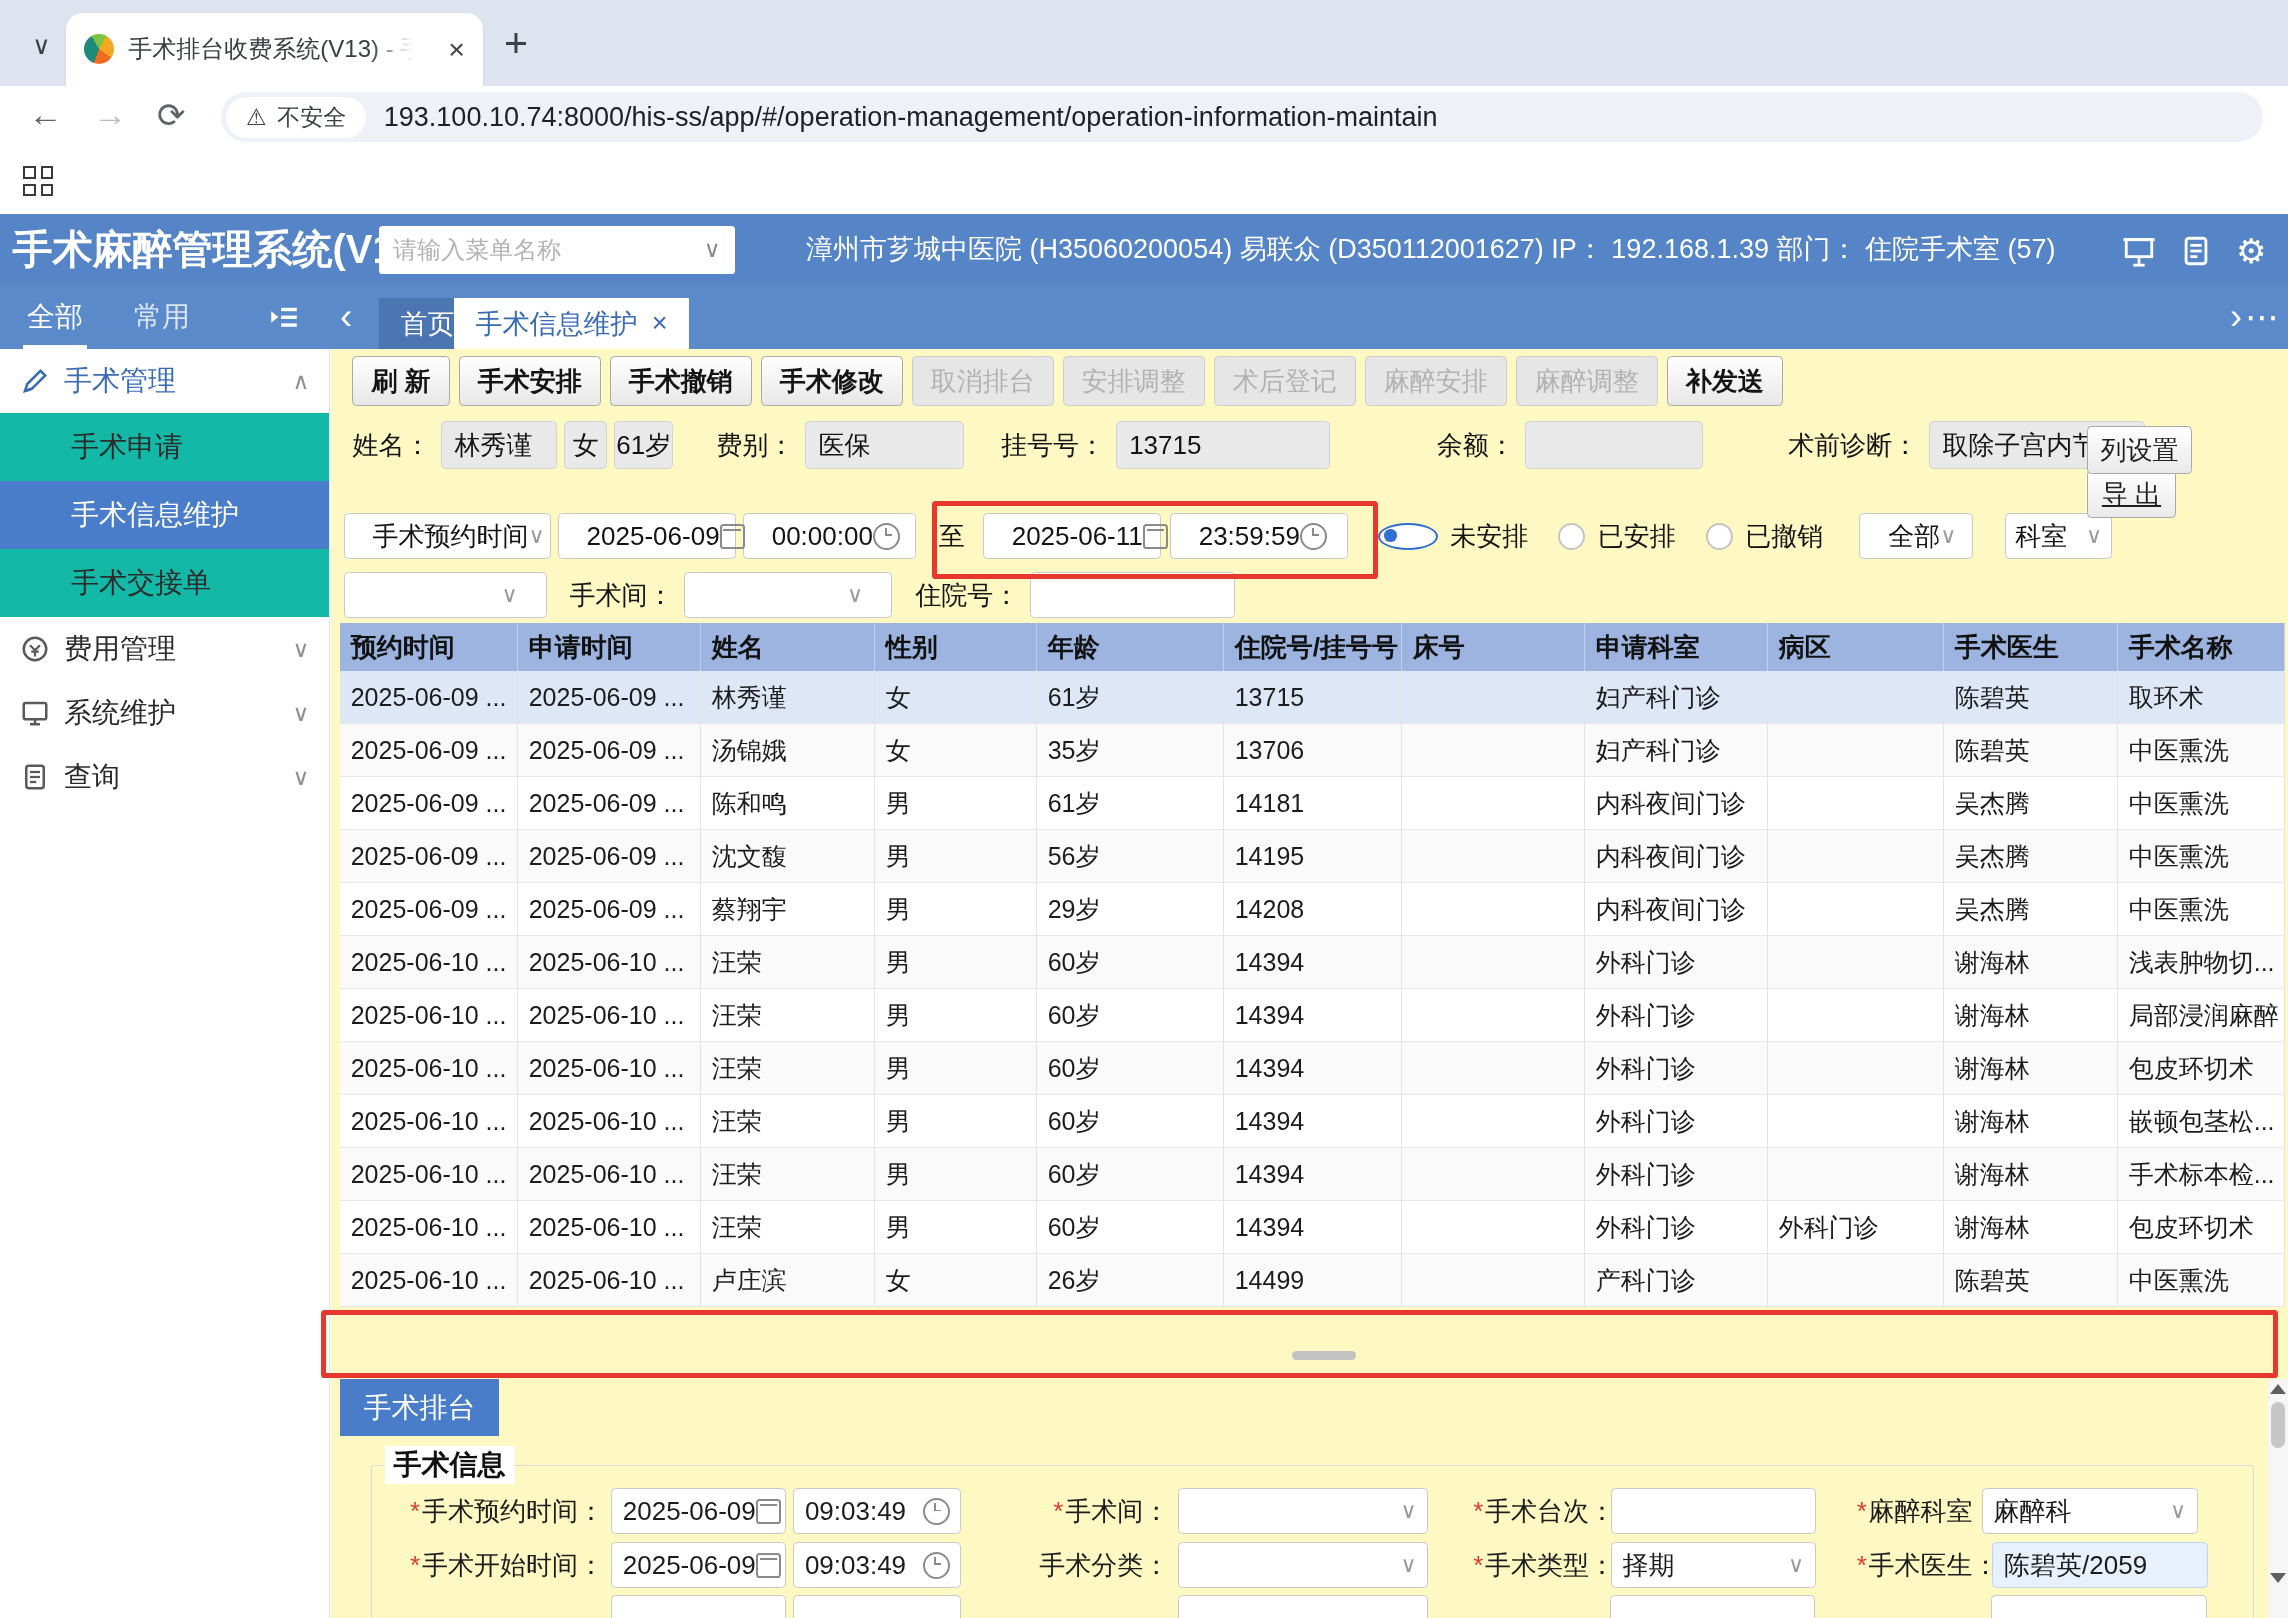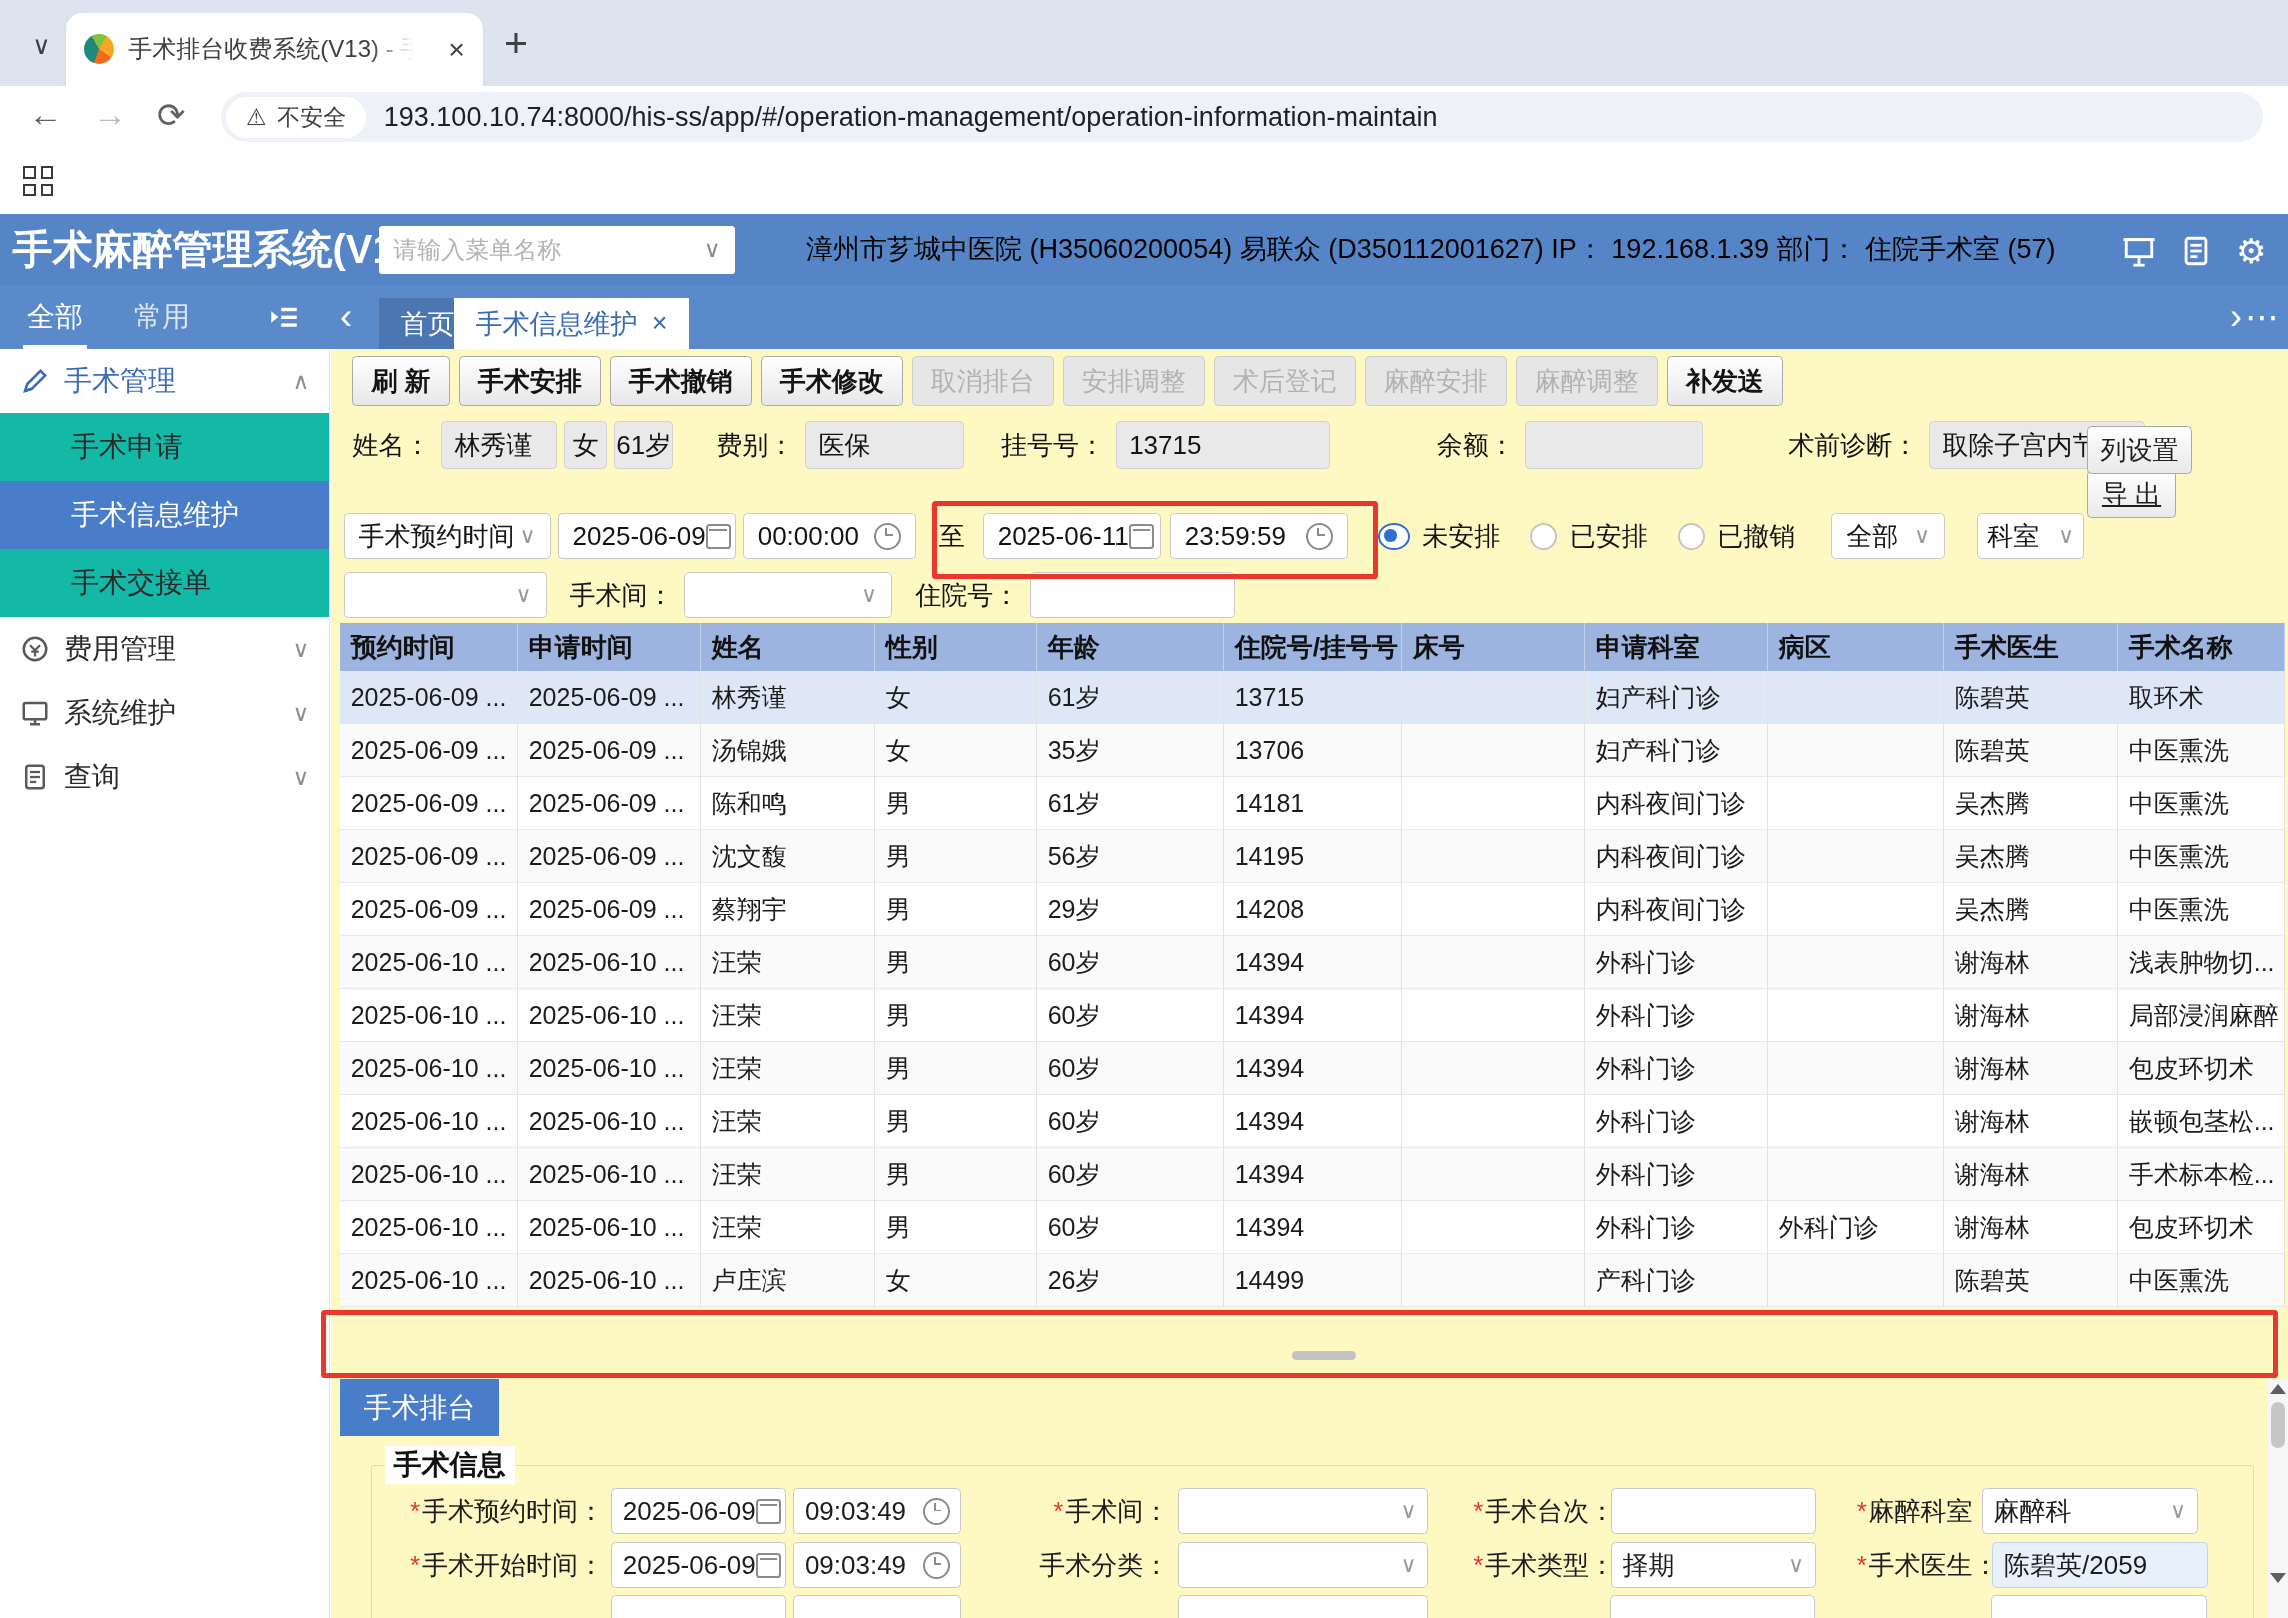--- a/index.html
+++ b/index.html
@@ -21,21 +21,21 @@
   .url-text{margin-left:18px;font-size:27px;color:#202124;white-space:nowrap;}
   .appsrow{position:absolute;left:0;top:148px;right:0;height:66px;background:#fff;}
   .grid-ic{position:absolute;left:23px;top:18px;display:grid;grid-template-columns:12.5px 12.5px;grid-template-rows:12.5px 12.5px;gap:5.3px;}
   .grid-ic span{border:2.7px solid #3a3a3a;box-sizing:border-box;}
 
   
   .appheader{position:absolute;left:0;top:214px;right:0;height:71px;background:#5585c6;}
   .app-title{position:absolute;left:12.5px;top:0;line-height:71px;color:#ffffff;font-size:40px;font-weight:bold;}
   .menu-search{position:absolute;left:379px;top:11.6px;width:356px;height:48px;background:#fff;border-radius:3.6px;display:flex;align-items:center;justify-content:space-between;padding:0 14.3px;box-sizing:border-box;font-size:24px;color:#b3b3b3;}
   .menu-search .chev{color:#8a8a8a;font-size:23px;}
-  .ctx-info{position:absolute;left:806px;top:0;line-height:71px;color:#000000;font-size:27px;white-space:nowrap;}
+  .ctx-info{position:absolute;left:806px;top:0;line-height:71px;color:#ffffff;font-size:27px;white-space:nowrap;}
   .hdr-ic{position:absolute;top:19.6px;width:34px;height:34px;}
 
   
   .navrow{position:absolute;left:0;top:285px;right:0;height:64px;background:#5b8aca;}
   .nav-group{position:absolute;top:0;line-height:64px;font-size:28px;color:rgba(255,255,255,.78);}
   .nav-group.active{color:#fff;}
   .nav-group.active::after{content:"";position:absolute;left:-3.6px;right:-3.6px;bottom:0;height:4.5px;background:#fff;}
   .fold-ic{position:absolute;left:267px;top:15px;}
   .tab-back{position:absolute;left:340px;top:0;line-height:64px;color:#fff;font-size:37px;}
   .page-tab{position:absolute;top:12.5px;height:52px;display:flex;align-items:center;padding:0 21.4px;font-size:27px;box-sizing:border-box;}
@@ -59,21 +59,21 @@
   .content{position:absolute;left:331px;top:349px;right:0;bottom:0;background:#fef9c3;overflow:hidden;}
   .toolbar{position:absolute;left:21.4px;top:7.1px;height:52px;display:flex;gap:9px;}
   .tbtn{height:50px;padding:0 18px;display:flex;align-items:center;font-size:26px;font-weight:600;color:#141414;background:linear-gradient(#ffffff,#e7e7e7);border:0.9px solid #a9a9a9;border-radius:4.5px;box-sizing:border-box;white-space:nowrap;}
   .tbtn.disabled{background:#e6e6e6;color:#b2b2b2;border-color:#cdcdcd;font-weight:400;}
 
   .patientrow{position:absolute;left:21.4px;top:71px;height:50px;display:flex;align-items:center;font-size:26px;color:#141414;white-space:nowrap;}
   .ro-input{background:#e9e9e9;border:0.9px solid #d2d2d2;border-radius:4.5px;height:48px;display:flex;align-items:center;padding:0 12.5px;box-sizing:border-box;overflow:hidden;}
   .side-btn{position:absolute;height:48px;display:flex;align-items:center;justify-content:center;font-size:26px;background:linear-gradient(#ffffff,#e9e9e9);border:0.9px solid #a9a9a9;border-radius:4.5px;box-sizing:border-box;}
 
   .filterrow{position:absolute;left:12.5px;display:flex;align-items:center;height:48px;font-size:26px;color:#141414;white-space:nowrap;}
-  .sel,.dinput{background:#fff;border:0.9px solid #c9c9c9;border-radius:4.5px;height:46px;display:flex;align-items:center;padding:0 14px;box-sizing:border-box;}
+  .sel,.dinput{background:#fff;border:0.9px solid #c9c9c9;border-radius:4.5px;height:46px;display:flex;align-items:center;padding:0 28px;box-sizing:border-box;}
   .sel .chev{margin-left:auto;color:#9a9a9a;font-size:22px;}
   .ic-cal{width:25px;height:25px;border:2.7px solid #8b8b8b;border-radius:3.6px;position:relative;margin-left:auto;box-sizing:border-box;flex:0 0 auto;}
   .ic-cal::before{content:"";position:absolute;left:1.8px;right:1.8px;top:3.6px;border-bottom:2.7px solid #8b8b8b;}
   .ic-clock{width:27px;height:27px;border:2.7px solid #8b8b8b;border-radius:50%;position:relative;margin-left:auto;box-sizing:border-box;flex:0 0 auto;}
   .ic-clock::before{content:"";position:absolute;left:9.8px;top:3.6px;width:1.8px;height:8px;background:#8b8b8b;}
   .ic-clock::after{content:"";position:absolute;left:9.8px;top:9.8px;width:7.1px;height:1.8px;background:#8b8b8b;}
   .radio{width:27px;height:27px;border-radius:50%;border:2.7px solid #c4c4c4;background:#fff;box-sizing:border-box;position:relative;flex:0 0 auto;}
   .radio.sel{border-color:#2f6fd2;}
   .radio.sel::after{content:"";position:absolute;left:4.5px;top:4.5px;width:12.5px;height:12.5px;border-radius:50%;background:#2f6fd2;}
   .radio-item{display:flex;align-items:center;gap:12.5px;margin-left:30px;}

